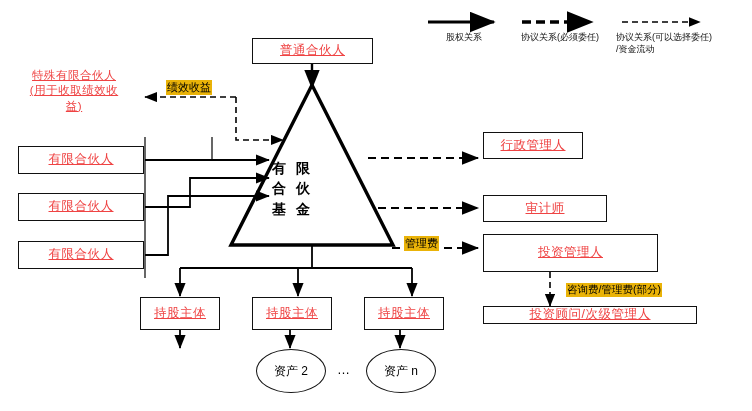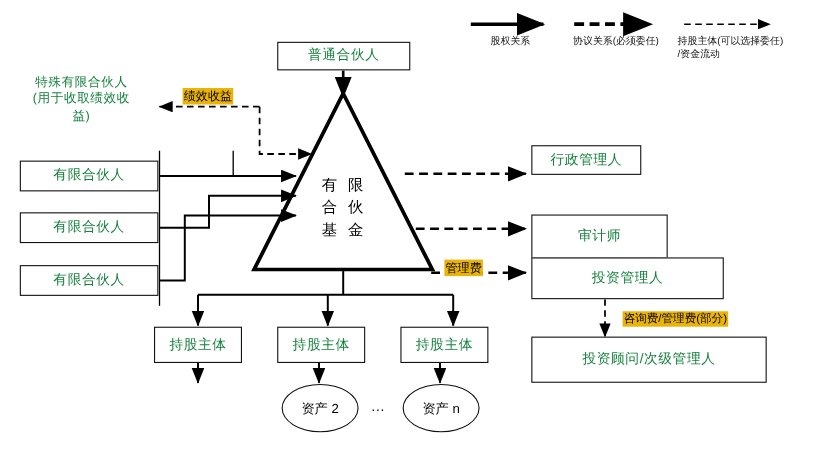--- a/index.html
+++ b/index.html
@@ -12,40 +12,41 @@
   }
   #stage{position:absolute;left:0;top:0;width:752px;height:411px;}
   svg#wires{position:absolute;left:0;top:0;width:752px;height:411px;}
   .node{
     position:absolute;
     box-sizing:border-box;
     background:#ffffff;
     border:1px solid #111;
     display:flex;align-items:center;justify-content:center;
     text-align:center;
-    color:#15803d;
+    color:#ef4444;
     font-size:12.5px;
     line-height:1.25;
     letter-spacing:.5px;
     white-space:pre-line;
     z-index:3;
+    text-decoration:underline;
   }
   .nobox{border:none;background:transparent;z-index:4;}
   .legend-text{
     position:absolute;font-size:9px;color:#111;text-align:center;
     line-height:1.3;white-space:pre-line;z-index:4;
   }
   .flabel{
     position:absolute;font-size:11px;color:#000;background:#eab308;
     padding:0 1px;z-index:5;white-space:nowrap;
   }
   .tri-text{
     position:absolute;z-index:5;font-size:14px;color:#000;
-    text-align:center;line-height:1.45;letter-spacing:3px;
-    font-weight:400;white-space:pre-line;
+    text-align:left;line-height:1.45;letter-spacing:3px;
+    font-weight:700;white-space:pre-line;
   }
   .asset{
     position:absolute;border:1px solid #111;border-radius:50%;
     background:#fff;display:flex;align-items:center;justify-content:center;
     font-size:12px;color:#000;z-index:3;
   }
   .dots{position:absolute;font-size:13px;color:#000;z-index:4;}
 </style>
 </head>
 <body>
@@ -94,41 +95,41 @@
     <line x1="298" y1="268" x2="298" y2="296" stroke="#000" stroke-width="1.8" marker-end="url(#ah)"></line>
     <line x1="412" y1="268" x2="412" y2="296" stroke="#000" stroke-width="1.8" marker-end="url(#ah)"></line>
 
     <line x1="180" y1="330" x2="180" y2="348" stroke="#000" stroke-width="1.8" marker-end="url(#ah)"></line>
     <line x1="290" y1="330" x2="290" y2="348" stroke="#000" stroke-width="1.8" marker-end="url(#ah)"></line>
     <line x1="400" y1="330" x2="400" y2="348" stroke="#000" stroke-width="1.8" marker-end="url(#ah)"></line>
   </svg>
 
   <div class="legend-text" style="left:434px;top:32px;width:60px;">股权关系</div>
   <div class="legend-text" style="left:512px;top:32px;width:96px;">协议关系(必须委任)</div>
-  <div class="legend-text" style="left:616px;top:32px;width:112px;text-align:left;">持股主体(可以选择委任)
+  <div class="legend-text" style="left:616px;top:32px;width:112px;text-align:left;">协议关系(可以选择委任)
 /资金流动</div>
 
   <div class="node" style="left:252px;top:38px;width:121px;height:26px;">普通合伙人</div>
 
   <div class="node nobox" style="left:18px;top:62px;width:112px;height:58px;font-size:11.5px;line-height:1.35;">特殊有限合伙人
 (用于收取绩效收
 益)</div>
 
   <div class="node" style="left:18px;top:146px;width:126px;height:28px;">有限合伙人</div>
   <div class="node" style="left:18px;top:193px;width:126px;height:28px;">有限合伙人</div>
   <div class="node" style="left:18px;top:241px;width:126px;height:28px;">有限合伙人</div>
 
   <div class="tri-text" style="left:272px;top:158px;width:82px;">有 限
 合 伙
 基 金</div>
 
   <div class="node" style="left:483px;top:132px;width:100px;height:27px;">行政管理人</div>
-  <div class="node" style="left:483px;top:195px;width:124px;height:40px;">审计师</div>
+  <div class="node" style="left:483px;top:195px;width:124px;height:27px;">审计师</div>
   <div class="node" style="left:483px;top:234px;width:175px;height:38px;">投资管理人</div>
-  <div class="node" style="left:483px;top:306px;width:214px;height:42px;">投资顾问/次级管理人</div>
+  <div class="node" style="left:483px;top:306px;width:214px;height:18px;">投资顾问/次级管理人</div>
 
   <div class="node" style="left:140px;top:297px;width:80px;height:33px;">持股主体</div>
   <div class="node" style="left:252px;top:297px;width:80px;height:33px;">持股主体</div>
   <div class="node" style="left:364px;top:297px;width:80px;height:33px;">持股主体</div>
 
   <div class="asset" style="left:256px;top:349px;width:68px;height:42px;">资产 2</div>
   <div class="asset" style="left:366px;top:349px;width:68px;height:42px;">资产 n</div>
   <div class="dots" style="left:337px;top:362px;">…</div>
 
   <div class="flabel" style="left:166px;top:80px;">绩效收益</div>

